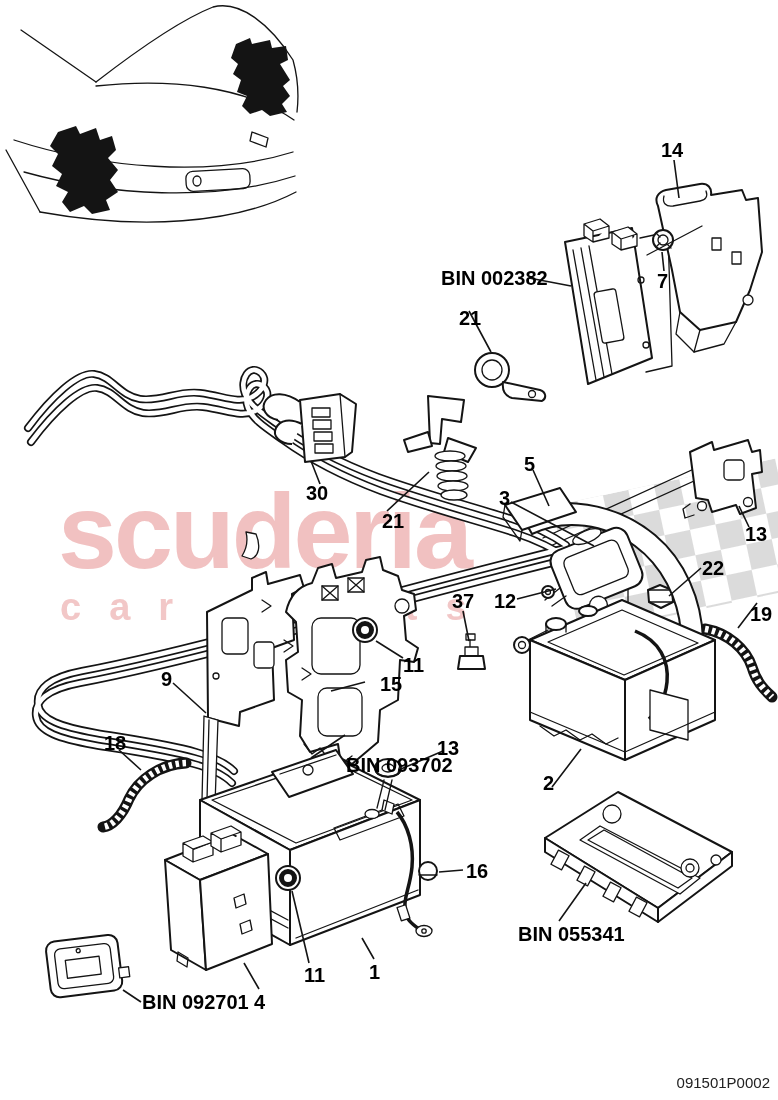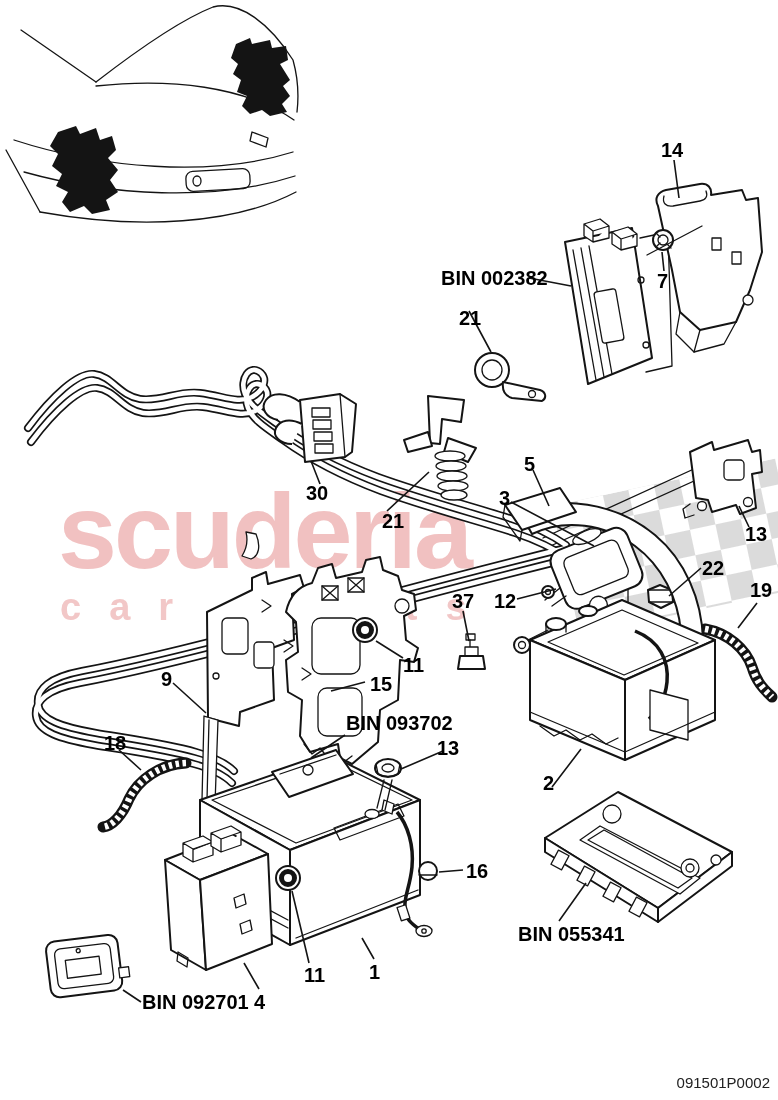--- a/index.html
+++ b/index.html
@@ -355,25 +355,25 @@
   <div class="plabel" style="left:441px;top:268px">BIN 002382</div>
   <div class="plabel" style="left:459px;top:308px">21</div>
   <div class="plabel" style="left:306px;top:483px">30</div>
   <div class="plabel" style="left:382px;top:511px">21</div>
   <div class="plabel" style="left:524px;top:454px">5</div>
   <div class="plabel" style="left:499px;top:488px">3</div>
   <div class="plabel" style="left:745px;top:524px">13</div>
   <div class="plabel" style="left:702px;top:558px">22</div>
   <div class="plabel" style="left:494px;top:591px">12</div>
   <div class="plabel" style="left:452px;top:591px">37</div>
-  <div class="plabel" style="left:750px;top:580px">19</div>
+  <div class="plabel" style="left:750px;top:604px">19</div>
   <div class="plabel" style="left:403px;top:655px">11</div>
-  <div class="plabel" style="left:370px;top:674px">15</div>
+  <div class="plabel" style="left:380px;top:674px">15</div>
   <div class="plabel" style="left:161px;top:669px">9</div>
-  <div class="plabel" style="left:346px;top:713px">BIN 093702</div>
+  <div class="plabel" style="left:346px;top:755px">BIN 093702</div>
   <div class="plabel" style="left:437px;top:738px">13</div>
   <div class="plabel" style="left:104px;top:733px">18</div>
   <div class="plabel" style="left:543px;top:773px">2</div>
   <div class="plabel" style="left:466px;top:861px">16</div>
   <div class="plabel" style="left:518px;top:924px">BIN 055341</div>
   <div class="plabel" style="left:304px;top:965px">11</div>
   <div class="plabel" style="left:369px;top:962px">1</div>
   <div class="plabel" style="left:254px;top:992px">4</div>
   <div class="plabel" style="left:142px;top:992px">BIN 092701</div>
 

